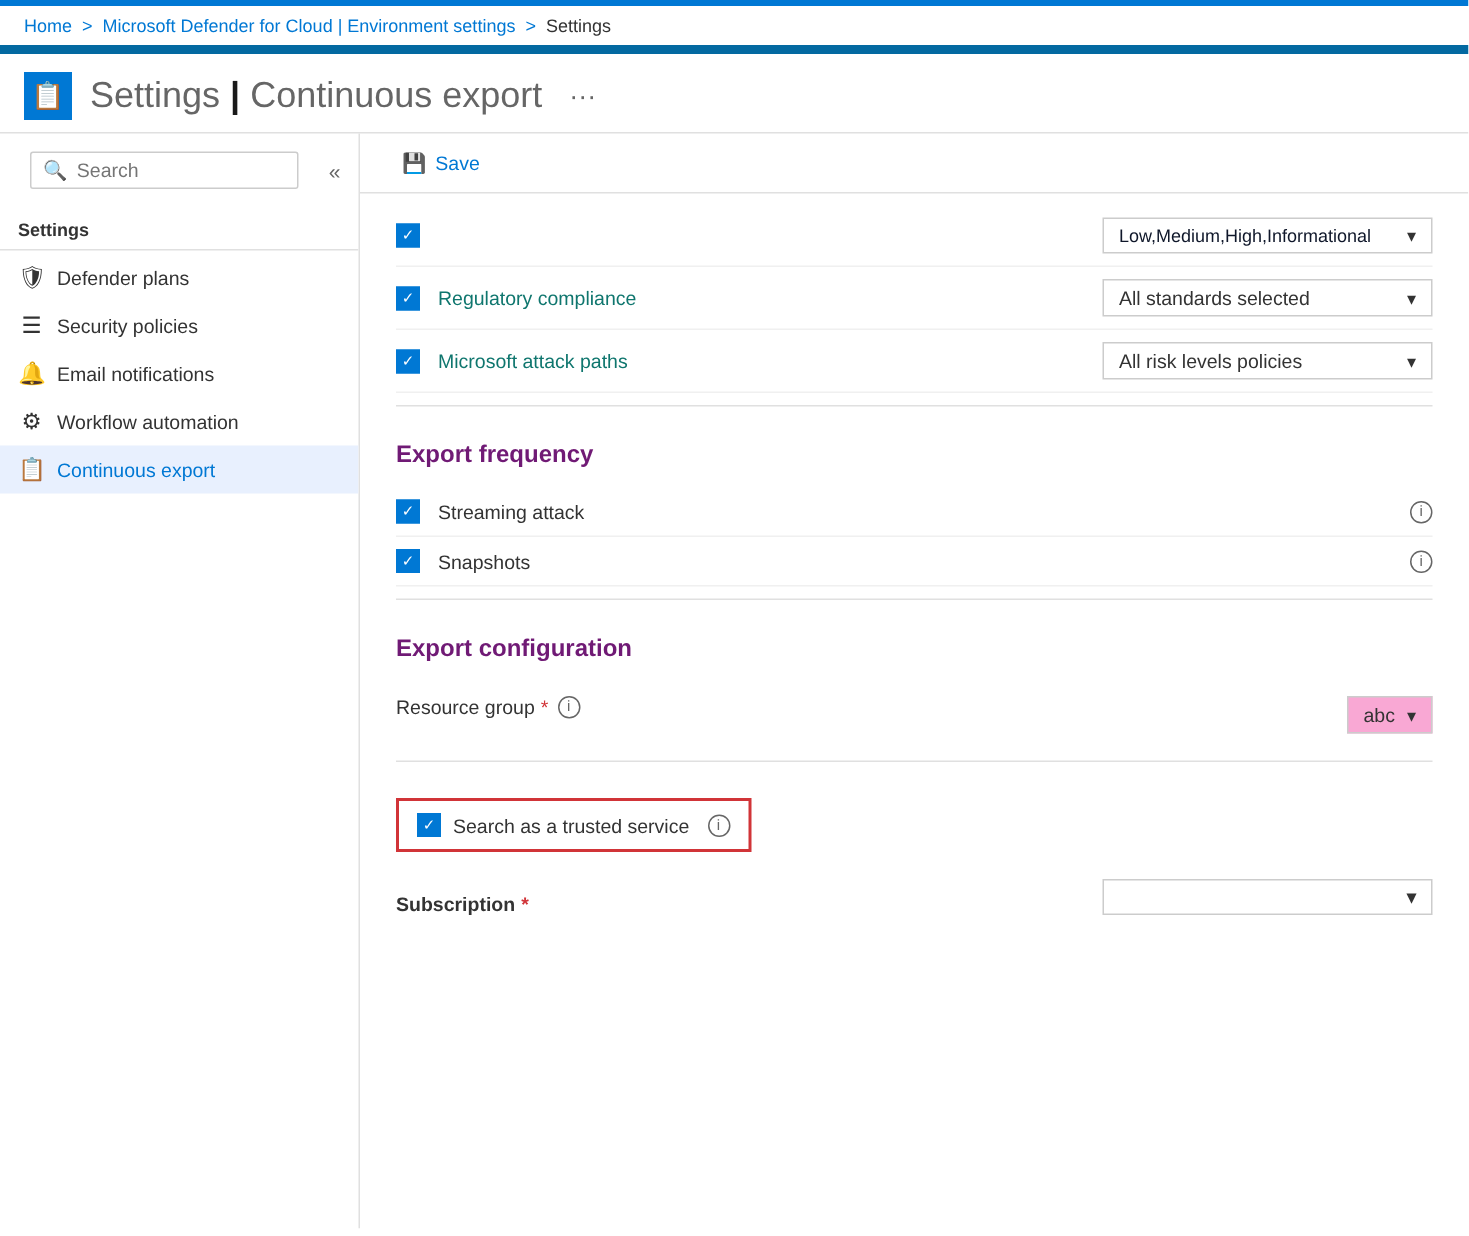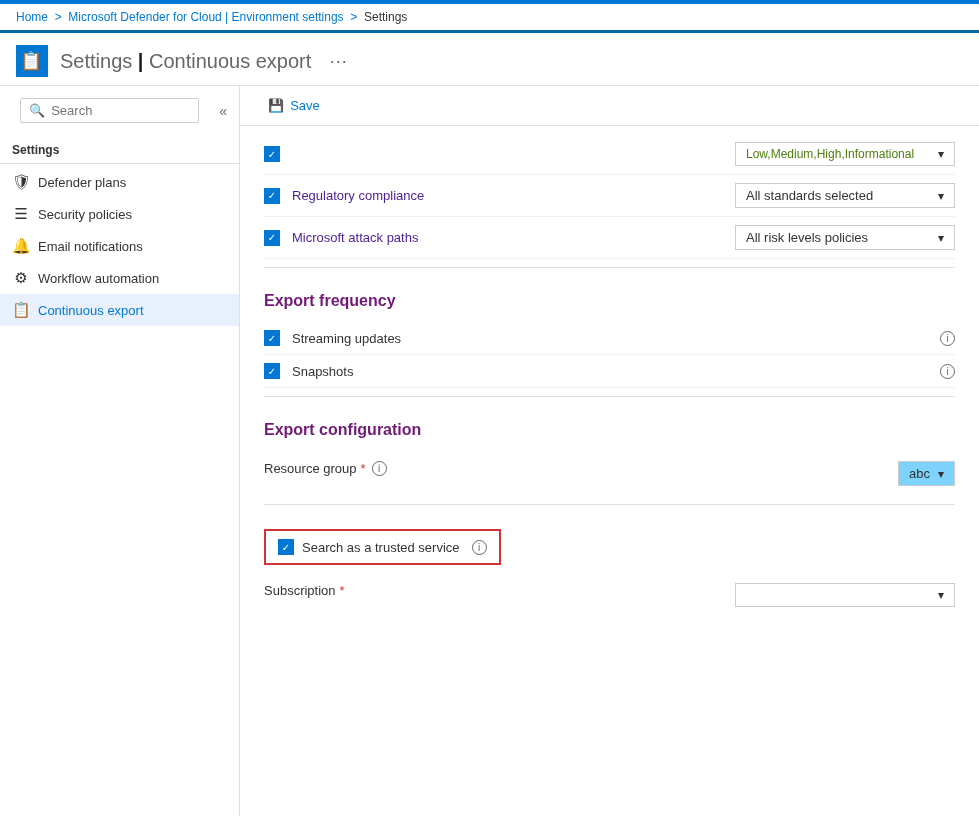--- a/index.html
+++ b/index.html
@@ -8,21 +8,21 @@
     .top-bar {
       height: 4px;
       background: #0078d4;
     }
 
     .breadcrumb {
       padding: 6px 16px;
       font-size: 12px;
       color: #0078d4;
       background: #fff;
-      border-bottom: 3px solid #0369a1;
+      border-bottom: 6px solid #0369a1;
     }
     .breadcrumb span { color: #333; }
     .breadcrumb a { color: #0078d4; text-decoration: none; }
 
     .page-header {
       display: flex;
       align-items: center;
       padding: 12px 16px 8px 16px;
       gap: 12px;
       border-bottom: 1px solid #e0e0e0;
@@ -31,21 +31,21 @@
       width: 32px;
       height: 32px;
       background: #0078d4;
       display: flex;
       align-items: center;
       justify-content: center;
       color: white;
       font-size: 18px;
     }
     .page-header-title {
-      font-size: 20px;
+      font-size: 24px;
       font-weight: 600;
       color: #1a1a1a;
     }
     .page-header-title span { font-weight: 400; color: #666; }
     .ellipsis-btn {
       background: none;
       border: none;
       font-size: 18px;
       color: #666;
       cursor: pointer;
@@ -161,21 +161,21 @@
       align-items: center;
       justify-content: center;
       color: white;
       font-size: 10px;
       flex-shrink: 0;
       border: 1px solid #0078d4;
     }
 
     .item-label {
       flex: 1;
-      color: #4c1d95;
+      color: #0f766e;
       font-size: 13px;
     }
 
     .dropdown-select {
       display: flex;
       align-items: center;
       border: 1px solid #ccc;
       padding: 4px 10px;
       min-width: 220px;
       background: #fff;
@@ -219,21 +219,21 @@
       align-items: flex-start;
       padding: 10px 0;
       gap: 16px;
     }
 
     .small-dropdown {
       display: flex;
       align-items: center;
       border: 1px solid #ccc;
       padding: 4px 10px;
-      background: #7dd3fc;
+      background: #f9a8d4;
       cursor: pointer;
       font-size: 13px;
       gap: 8px;
     }
 
     .export-target-section {
       padding: 12px 0;
     }
 
     .highlighted-checkbox-area {
@@ -241,23 +241,24 @@
       display: inline-flex;
       align-items: center;
       padding: 8px 12px;
       gap: 8px;
       margin: 8px 0;
       cursor: pointer;
     }
 
     .subscription-row {
       display: flex;
-      align-items: flex-start;
+      align-items: flex-end;
       padding: 10px 0;
       gap: 16px;
+      font-weight: bold;
     }
 
     .top-separator { margin-top: 8px; }
 
     .chevron-down { font-size: 12px; color: #333; }
   </style>
 </head>
 <body>
 
 <div class="top-bar"></div>
@@ -326,21 +327,21 @@
         <span>Save</span>
       </button>
     </div>
 
     <div class="content-body">
 
       <div class="data-row top-separator">
         <div class="checkbox-blue">✓</div>
         <div class="item-label" style="color:#0078d4;"></div>
         <div class="dropdown-select">
-          <span style="font-size:12px;color:#4d7c0f;text-align:right;">Low,Medium,High,Informational</span>
+          <span style="font-size:12px;color:#0f172a;text-align:right;">Low,Medium,High,Informational</span>
           <span class="chevron-down">▾</span>
         </div>
       </div>
 
       <div class="data-row">
         <div class="checkbox-blue">✓</div>
         <div class="item-label">Regulatory compliance</div>
         <div class="dropdown-select">
           <span>All standards selected</span>
           <span class="chevron-down">▾</span>
@@ -355,21 +356,21 @@
           <span class="chevron-down">▾</span>
         </div>
       </div>
 
       <div class="section-divider"></div>
 
       <div class="section-header">Export frequency</div>
 
       <div class="data-row">
         <div class="checkbox-blue">✓</div>
-        <div class="item-label" style="color:#333;">Streaming updates</div>
+        <div class="item-label" style="color:#333;">Streaming attack</div>
         <span class="info-icon">i</span>
       </div>
 
       <div class="data-row">
         <div class="checkbox-blue">✓</div>
         <div class="item-label" style="color:#333;">Snapshots</div>
         <span class="info-icon">i</span>
       </div>
 
       <div class="section-divider"></div>

